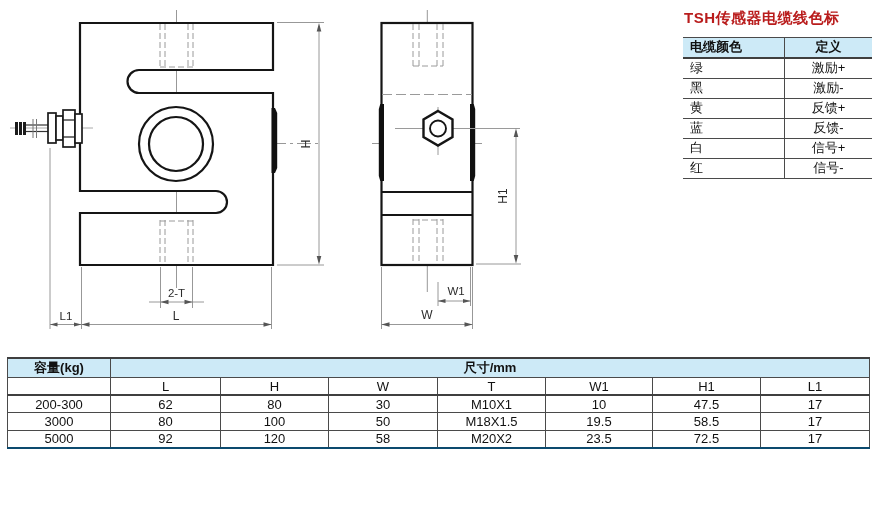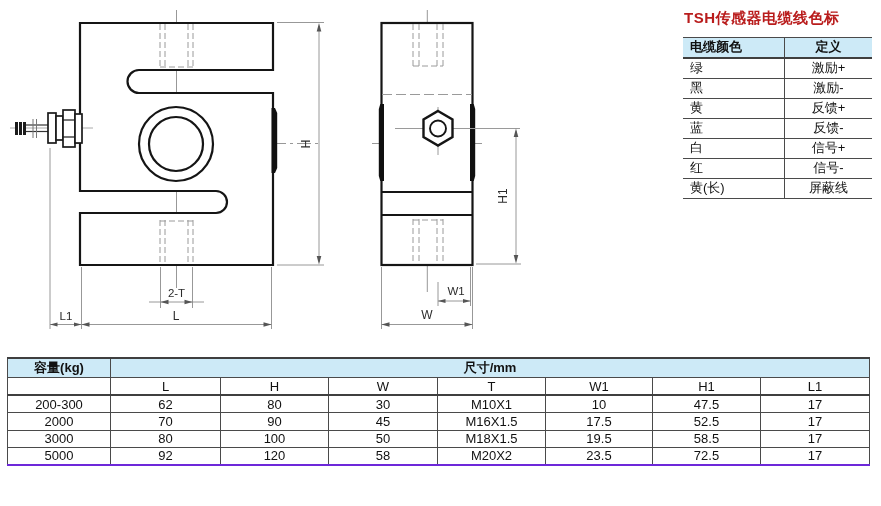--- a/index.html
+++ b/index.html
@@ -19,21 +19,21 @@
   .cable-table .c1{width:94px;text-align:left;padding-left:7px;border-right:1px solid #4a4a4a;}
   .cable-table .c2{text-align:center;margin-left:42px;}
 
   
   .dim-table{position:absolute;left:7px;top:357px;width:862px;border-collapse:collapse;
              table-layout:fixed;font-size:13px;}
   .dim-table th,.dim-table td{border:1px solid #4a4a4a;text-align:center;height:16.2px;
              padding:0;font-weight:normal;overflow:hidden;margin-top:11px;}
   .dim-table thead tr.h1 th{background:#cdeaf7;font-weight:bold;border-top:2px solid #3f3f3f;}
   .dim-table thead tr.h2 th{border-bottom:2px solid #3f3f3f;}
-  .dim-table tbody tr:last-child td{border-bottom:2px solid #6d28d9;}
+  .dim-table tbody tr:last-child td{border-bottom:2px solid #0c4a6e;}
 </style>
 </head>
 <body>
 
 <div id="page">
 
   
   <svg width="881" height="345" viewBox="0 0 881 345">
 
     <g>
@@ -205,24 +205,20 @@
         <td class="c2">反馈-</td>
       </tr>
       <tr>
         <td class="c1">白</td>
         <td class="c2">信号+</td>
       </tr>
       <tr>
         <td class="c1">红</td>
         <td class="c2">信号-</td>
       </tr>
-      <tr>
-        <td class="c1">黄(长)</td>
-        <td class="c2">屏蔽线</td>
-      </tr>
     </tbody>
   </table>
 
   
   <table class="dim-table">
     <colgroup>
       <col style="width:103px">
         <col style="width:110px">
         <col style="width:108px">
         <col style="width:109px">
@@ -252,30 +248,20 @@
         <td>200-300</td>
         <td>62</td>
         <td>80</td>
         <td>30</td>
         <td>M10X1</td>
         <td>10</td>
         <td>47.5</td>
         <td>17</td>
       </tr>
       <tr>
-        <td>2000</td>
-        <td>70</td>
-        <td>90</td>
-        <td>45</td>
-        <td>M16X1.5</td>
-        <td>17.5</td>
-        <td>52.5</td>
-        <td>17</td>
-      </tr>
-      <tr>
         <td>3000</td>
         <td>80</td>
         <td>100</td>
         <td>50</td>
         <td>M18X1.5</td>
         <td>19.5</td>
         <td>58.5</td>
         <td>17</td>
       </tr>
       <tr>

